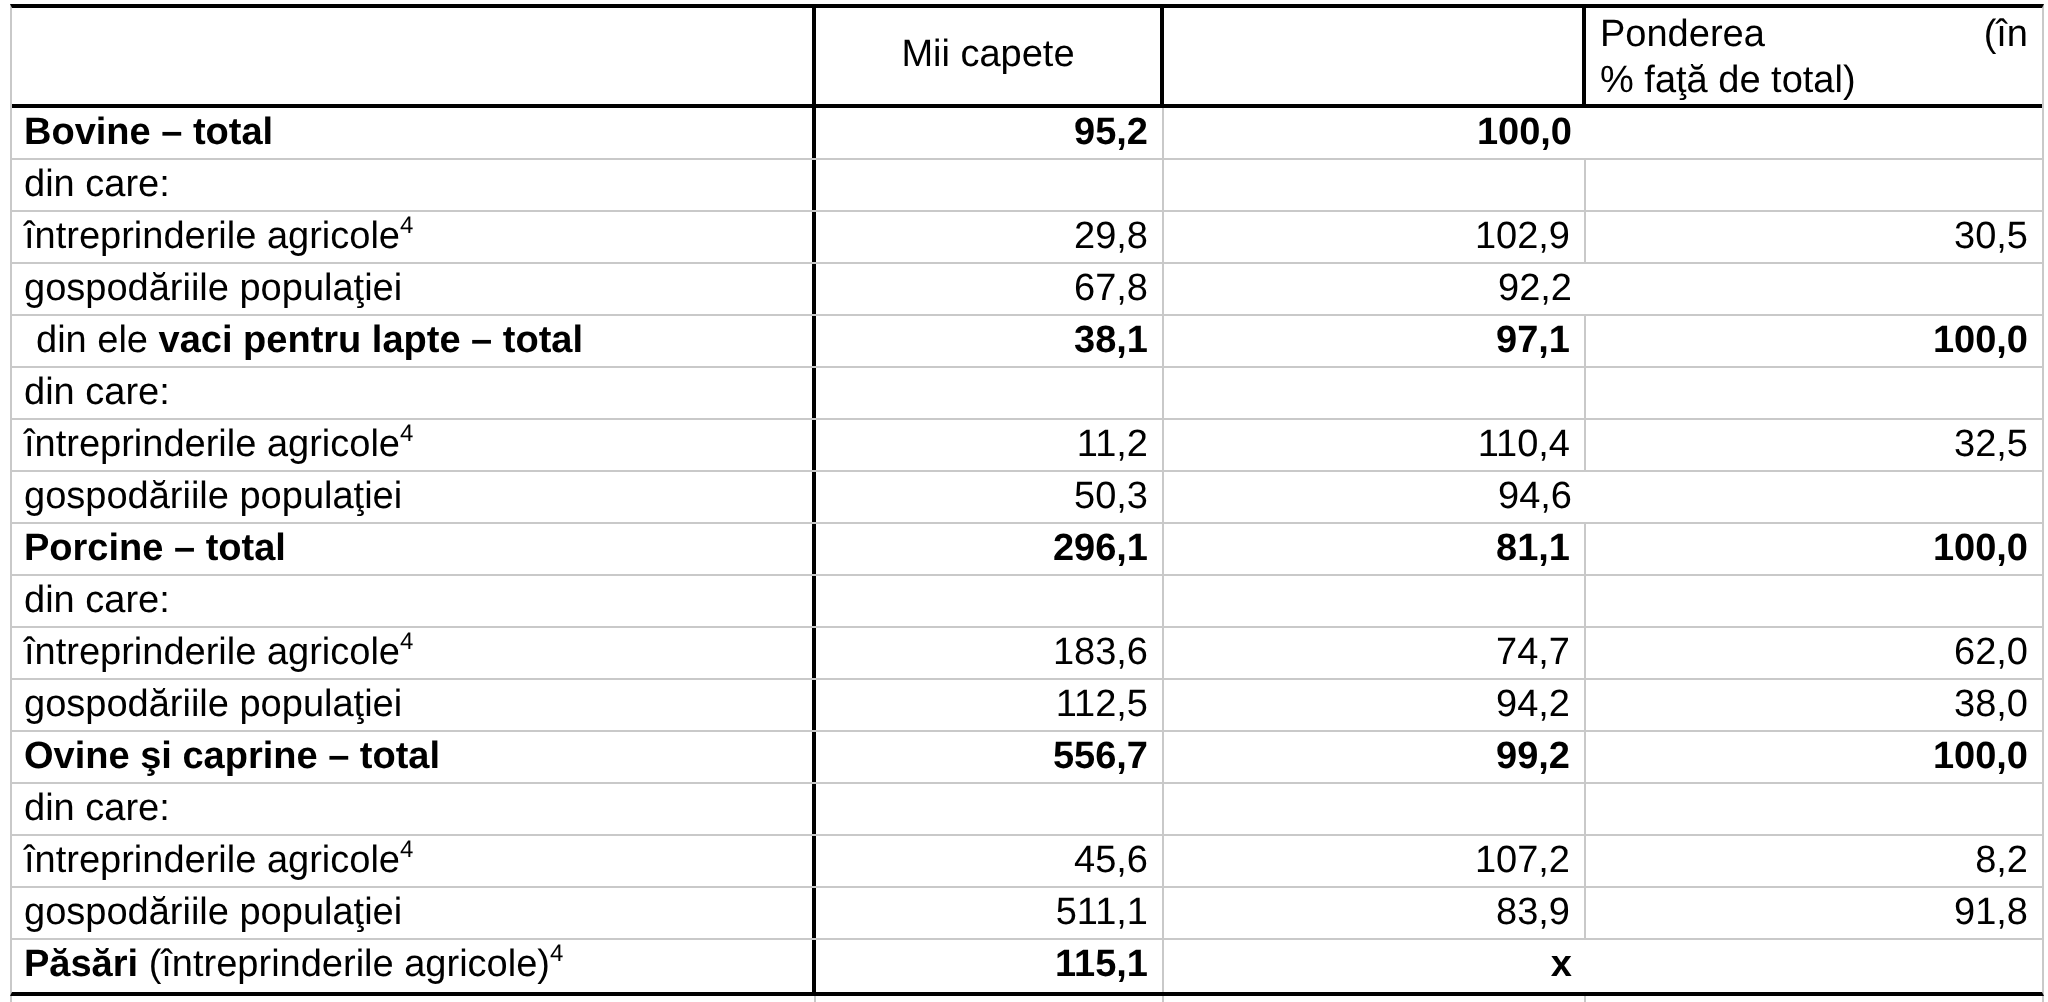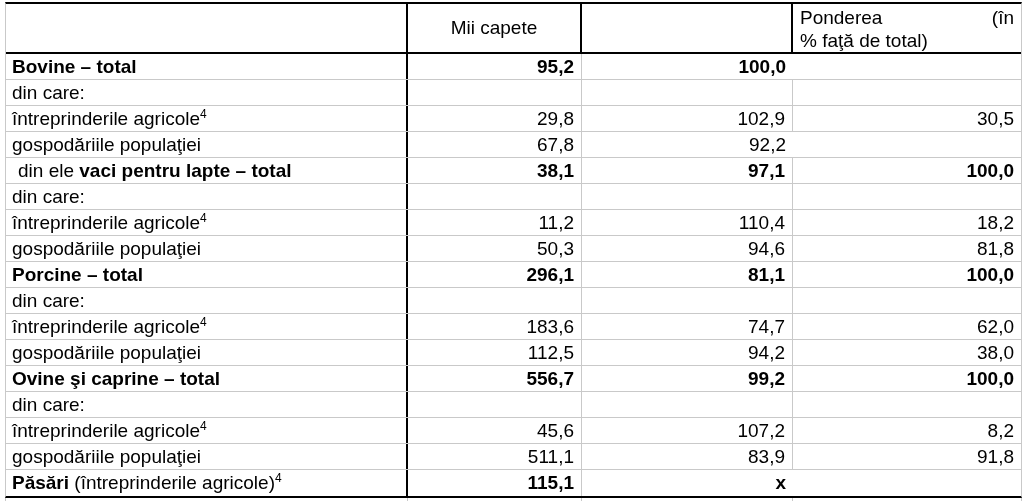--- a/index.html
+++ b/index.html
@@ -146,28 +146,27 @@
     <div class="td label"><span class="prefix">din care:</span><span class="boldpart"></span><span class="suffix"></span><sup class="sup"></sup></div>
     <div class="td num v0"></div>
     <div class="td num v1"></div>
     <div class="td num v2"></div>
   </div>
 
   <div class="tr">
     <div class="td label"><span class="prefix">întreprinderile agricole</span><span class="boldpart"></span><span class="suffix"></span><sup class="sup">4</sup></div>
     <div class="td num v0">11,2</div>
     <div class="td num v1">110,4</div>
-    <div class="td num v2">18,2</div>
+    <div class="td num v2">32,5</div>
   </div>
 
   <div class="tr">
     <div class="td label"><span class="prefix">gospodăriile populaţiei</span><span class="boldpart"></span><span class="suffix"></span><sup class="sup"></sup></div>
     <div class="td num v0">50,3</div>
     <div class="td num v1">94,6</div>
-    <div class="td num v2">81,8</div>
   </div>
 
   <div class="tr bold-values">
     <div class="td label"><span class="prefix"></span><span class="boldpart">Porcine – total</span><span class="suffix"></span><sup class="sup"></sup></div>
     <div class="td num v0">296,1</div>
     <div class="td num v1">81,1</div>
     <div class="td num v2">100,0</div>
   </div>
 
   <div class="tr">

